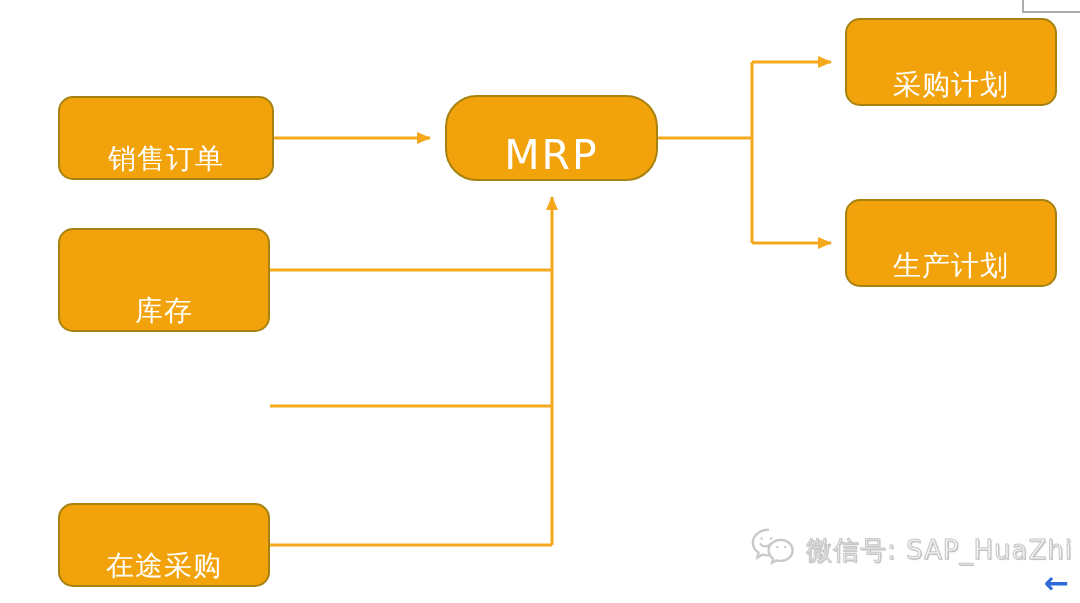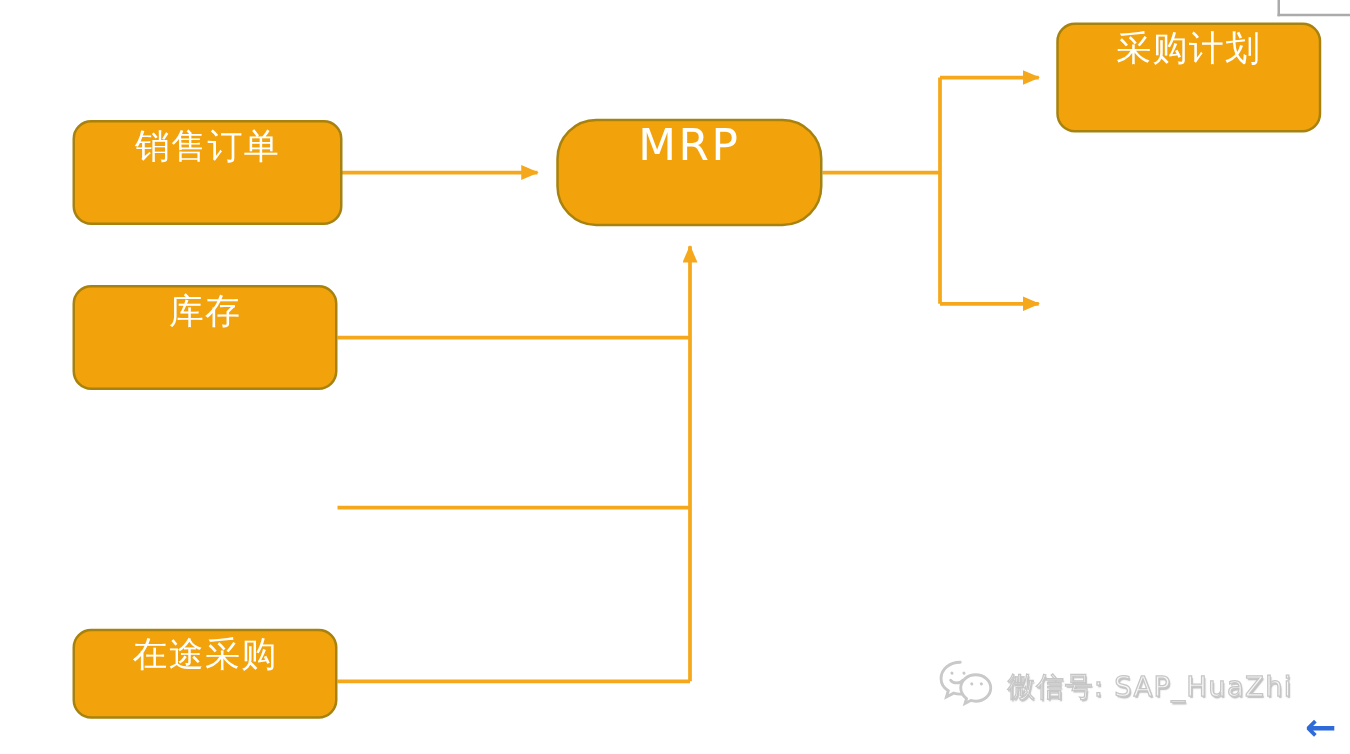--- a/index.html
+++ b/index.html
@@ -35,31 +35,31 @@
     fill: none;
   }
   #arrowhead path { fill: var(--connector); }
   .node {
     position: absolute;
     background: var(--node-fill);
     border: 2px solid var(--node-border);
     border-radius: 15px;
     color: var(--node-text);
     display: flex;
-    align-items: flex-start;
+    align-items: flex-end;
     justify-content: center;
     font-size: 28px;
     letter-spacing: 1px;
     text-align: center;
   }
-  .node.mrp { font-size: 35px; letter-spacing: 2px; border-radius: 32px; }
+  .node.mrp { font-size: 41px; letter-spacing: 2px; border-radius: 32px; }
   .node-sales-order        { left: 58px;  top: 96px;  width: 216px; height: 84px; }
-  .node-inventory          { left: 58px;  top: 228px; width: 212px; height: 84px; }
+  .node-inventory          { left: 58px;  top: 228px; width: 212px; height: 104px; }
   .node-wip                { left: 58px;  top: 364px; width: 212px; height: 84px; }
-  .node-in-transit         { left: 58px;  top: 503px; width: 212px; height: 72px; }
+  .node-in-transit         { left: 58px;  top: 503px; width: 212px; height: 84px; }
   .node-mrp                { left: 445px; top: 95px;  width: 213px; height: 86px; }
   .node-purchase-plan      { left: 845px; top: 18px;  width: 212px; height: 88px; }
   .node-production-plan    { left: 845px; top: 199px; width: 212px; height: 88px; }
 
   .frame-corner {
     position: absolute;
     left: 1022px; top: 0;
     width: 58px; height: 13px;
     border-left: 2px solid var(--frame-corner-gray);
     border-bottom: 2px solid var(--frame-corner-gray);
@@ -71,21 +71,21 @@
     align-items: center;
     gap: 8px;
   }
   .watermark-icon svg {
     stroke: var(--watermark-gray);
     fill: none;
     stroke-width: 2.4;
     stroke-linecap: round;
   }
   .watermark-text {
-    font-size: 22px;
+    font-size: 26px;
     color: #f6f6f6;
     -webkit-text-stroke: 1px #c6c6c6;
     text-shadow: 1px 1px 1px #bdbdbd;
     letter-spacing: 1px;
     white-space: nowrap;
   }
   .nav-arrow {
     position: absolute;
     left: 1044px; top: 568px;
     font-size: 30px;
@@ -124,20 +124,23 @@
   </div>
   <div class="node node-in-transit">
     <span>在途采购</span>
   </div>
   <div class="node node-mrp mrp">
     <span>MRP</span>
   </div>
   <div class="node node-purchase-plan">
     <span>采购计划</span>
   </div>
+  <div class="node node-production-plan">
+    <span>生产计划</span>
+  </div>
 
   <div class="frame-corner"></div>
 
   <div class="watermark">
     <span class="watermark-icon">
       <svg width="50" height="48" viewBox="0 0 52 50">
         <path d="M21 6 C12 6 5 12 5 19.5 C5 24 7.5 27.5 11 29.8 L9.5 35 L15.5 31.8 C17.2 32.3 19 32.6 21 32.6 C21.6 32.6 22.2 32.6 22.8 32.5"></path>
         <path d="M22.8 32.5 C21.9 31 21.4 29.3 21.4 27.5 C21.4 21.4 27 16.5 33.9 16.5 C40.8 16.5 46.4 21.4 46.4 27.5 C46.4 33.6 40.8 38.5 33.9 38.5 C32.4 38.5 31 38.3 29.7 37.9 L25 40.4 L26.2 36.3 C24.8 35.3 23.6 34 22.8 32.5 Z"></path>
         <path d="M14 15 l0.2 0.2"></path>
         <path d="M24 15 l0.2 0.2"></path>

